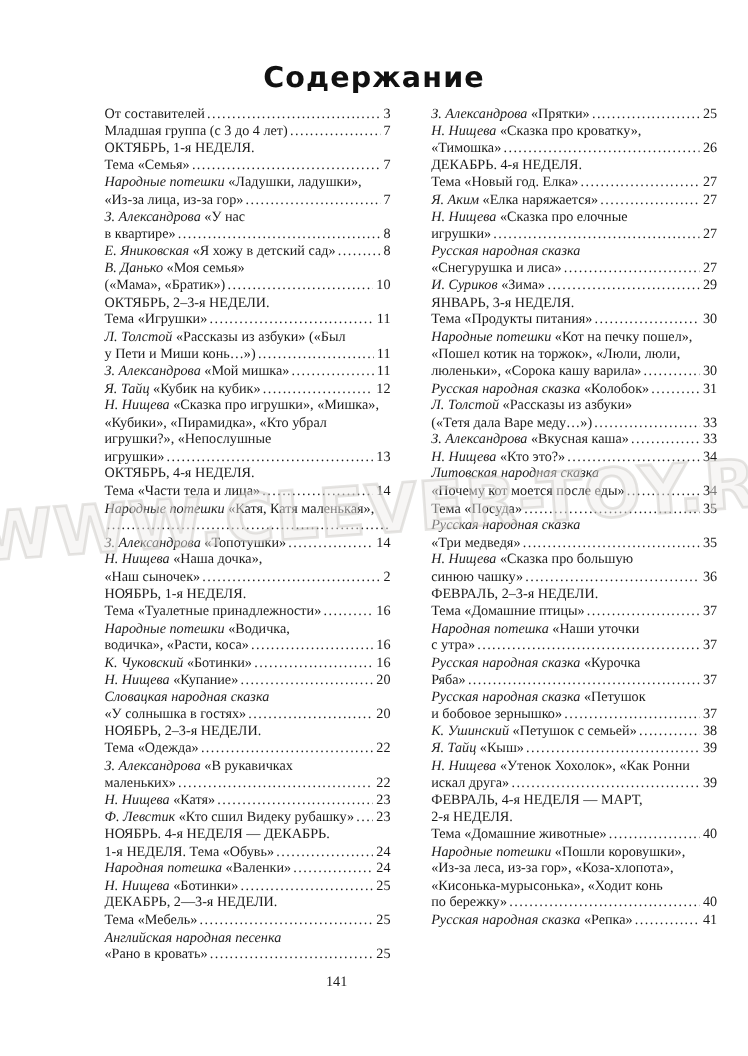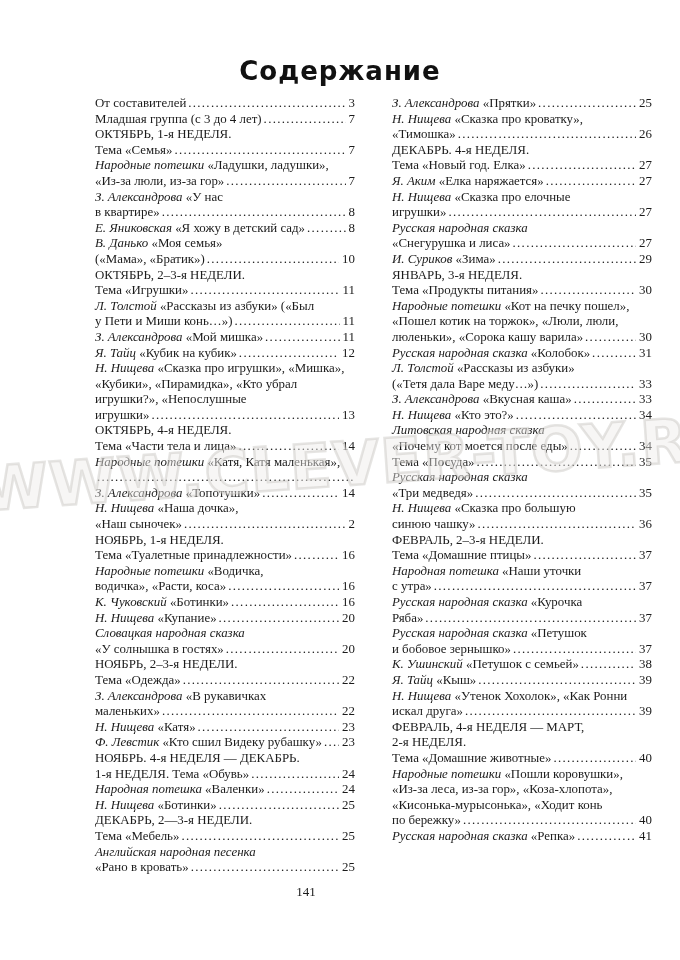--- a/index.html
+++ b/index.html
@@ -68,21 +68,21 @@
 
 <div class="page-title">Содержание</div>
 
 <div class="cols">
   <div class="col" id="col-left">
       <div class="row"><span>От составителей</span><span class="leader"></span><span class="pnum">3</span></div>
       <div class="row b"><span>Младшая группа (с 3 до 4 лет)</span><span class="leader"></span><span class="pnum">7</span></div>
       <div class="row"><span>ОКТЯБРЬ, 1-я НЕДЕЛЯ.</span></div>
       <div class="row"><span>Тема «Семья»</span><span class="leader"></span><span class="pnum">7</span></div>
       <div class="row"><span class="it">Народные потешки</span><span> «Ладушки, ладушки»,</span></div>
-      <div class="row"><span>«Из-за люли, из-за гор»</span><span class="leader"></span><span class="pnum">7</span></div>
+      <div class="row"><span>«Из-за лица, из-за гор»</span><span class="leader"></span><span class="pnum">7</span></div>
       <div class="row"><span class="it">З. Александрова</span><span> «У нас</span></div>
       <div class="row"><span>в квартире»</span><span class="leader"></span><span class="pnum">8</span></div>
       <div class="row"><span class="it">Е. Яниковская</span><span> «Я хожу в детский сад»</span><span class="leader"></span><span class="pnum">8</span></div>
       <div class="row"><span class="it">В. Данько</span><span> «Моя семья»</span></div>
       <div class="row"><span>(«Мама», «Братик»)</span><span class="leader"></span><span class="pnum">10</span></div>
       <div class="row"><span>ОКТЯБРЬ, 2–3-я НЕДЕЛИ.</span></div>
       <div class="row"><span>Тема «Игрушки»</span><span class="leader"></span><span class="pnum">11</span></div>
       <div class="row"><span class="it">Л. Толстой</span><span> «Рассказы из азбуки» («Был</span></div>
       <div class="row"><span>у Пети и Миши конь…»)</span><span class="leader"></span><span class="pnum">11</span></div>
       <div class="row"><span class="it">З. Александрова</span><span> «Мой мишка»</span><span class="leader"></span><span class="pnum">11</span></div>

